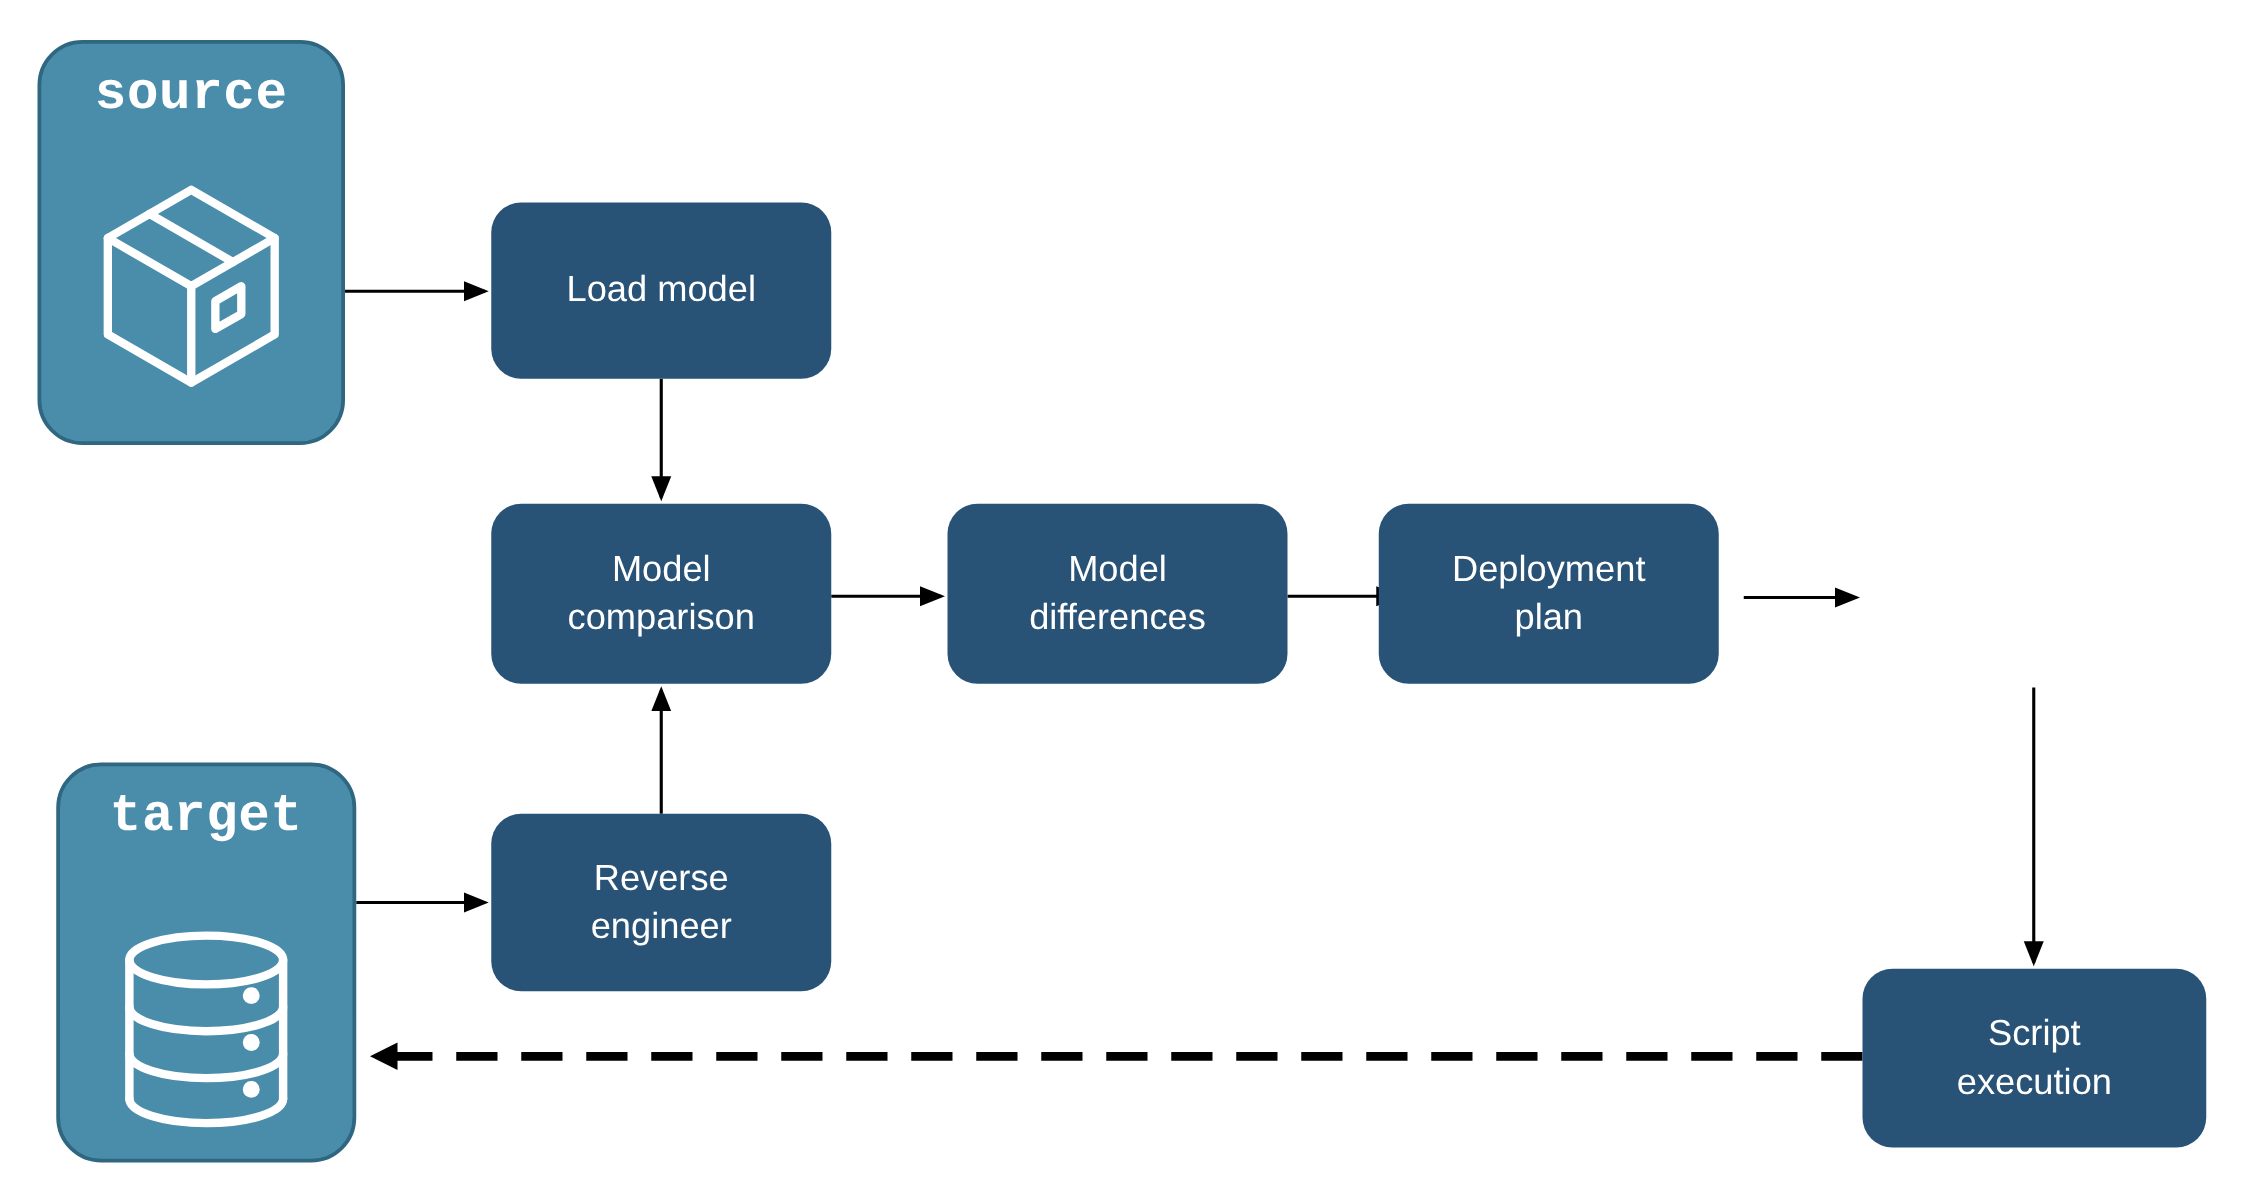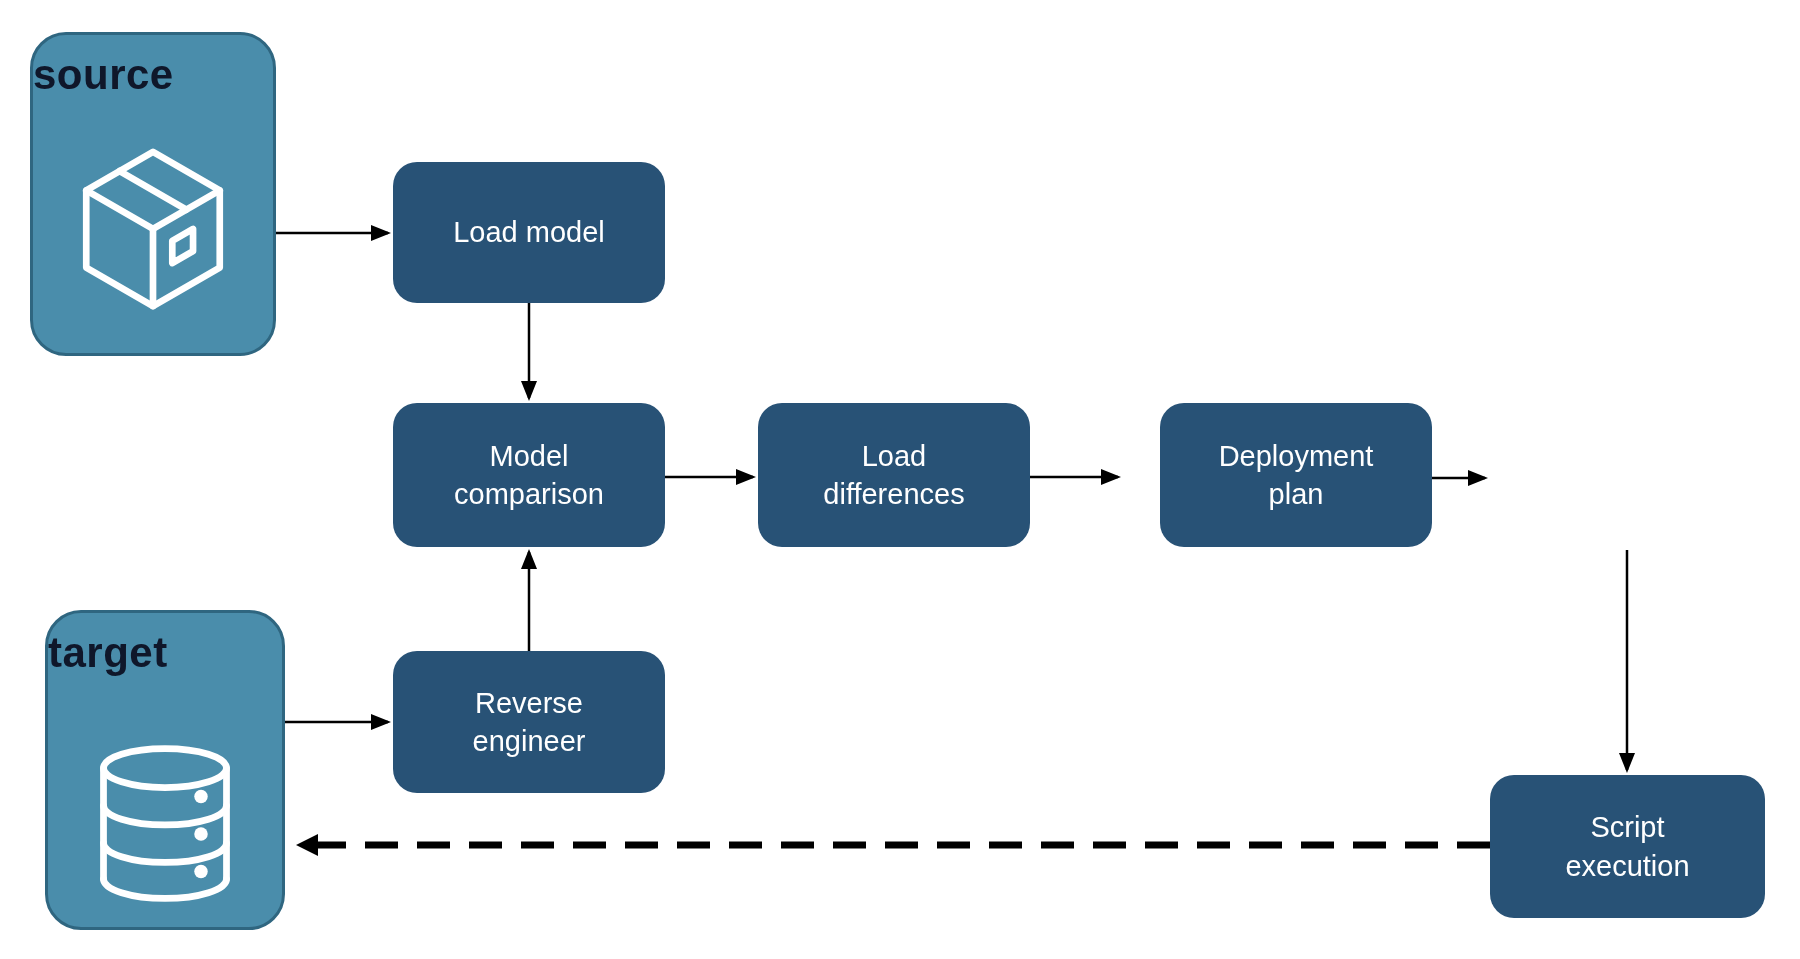--- a/index.html
+++ b/index.html
@@ -9,31 +9,31 @@
   }
   .edges{position:absolute;left:0;top:0;width:1800px;height:959px;}
   .node{
     position:absolute;background:#285276;border-radius:24px;
     display:flex;align-items:center;justify-content:center;
     color:#ffffff;font-size:29px;line-height:1.32;text-align:center;
   }
   .node-label{display:block;width:205px;}
   .endpoint{
     position:absolute;background:#4A8DAB;border:3px solid #2F6680;
-    border-radius:36px;display:flex;flex-direction:column;
-    color:#0f172a;box-sizing:border-box;
+    border-radius:36px;display:flex;flex-direction:column;align-items:center;
+    color:#ffffff;box-sizing:border-box;font-family:Liberation Mono, monospace;
   }
   .endpoint-title{font-weight:bold;font-size:42px;margin-top:16px;letter-spacing:0.5px;}
   .endpoint-icon-wrap{flex:1;display:flex;align-items:center;justify-content:center;width:100%;}
   .endpoint-icon{display:block;}
   
   .n-load{left:393px;top:162px;width:272px;height:141px;}
   .n-comp{left:393px;top:403px;width:272px;height:144px;}
   .n-diff{left:758px;top:403px;width:272px;height:144px;}
-  .n-plan{left:1160px;top:403px;width:272px;height:144px;}
+  .n-plan{left:1103px;top:403px;width:272px;height:144px;}
   .n-gen{left:1490px;top:405px;width:272px;height:145px;}
   .n-rev{left:393px;top:651px;width:272px;height:142px;align-items:center;}
   .n-exec{left:1490px;top:775px;width:275px;height:143px;}
   .e-source{left:30px;top:32px;width:246px;height:324px;}
   .e-target{left:45px;top:610px;width:240px;height:320px;gap:45px;}
 </style>
 </head>
 <body>
 
 <div class="canvas">
@@ -96,21 +96,21 @@
     </div>
   </div>
 
   <div class="node n-comp">
     <span class="node-label">Model comparison</span>
   </div>
   <div class="node n-load">
     <span class="node-label">Load model</span>
   </div>
   <div class="node n-diff">
-    <span class="node-label">Load differences</span>
+    <span class="node-label">Model differences</span>
   </div>
   <div class="node n-plan">
     <span class="node-label">Deployment plan</span>
   </div>
   <div class="node n-rev">
     <span class="node-label">Reverse engineer</span>
   </div>
   <div class="node n-exec">
     <span class="node-label">Script execution</span>
   </div>

